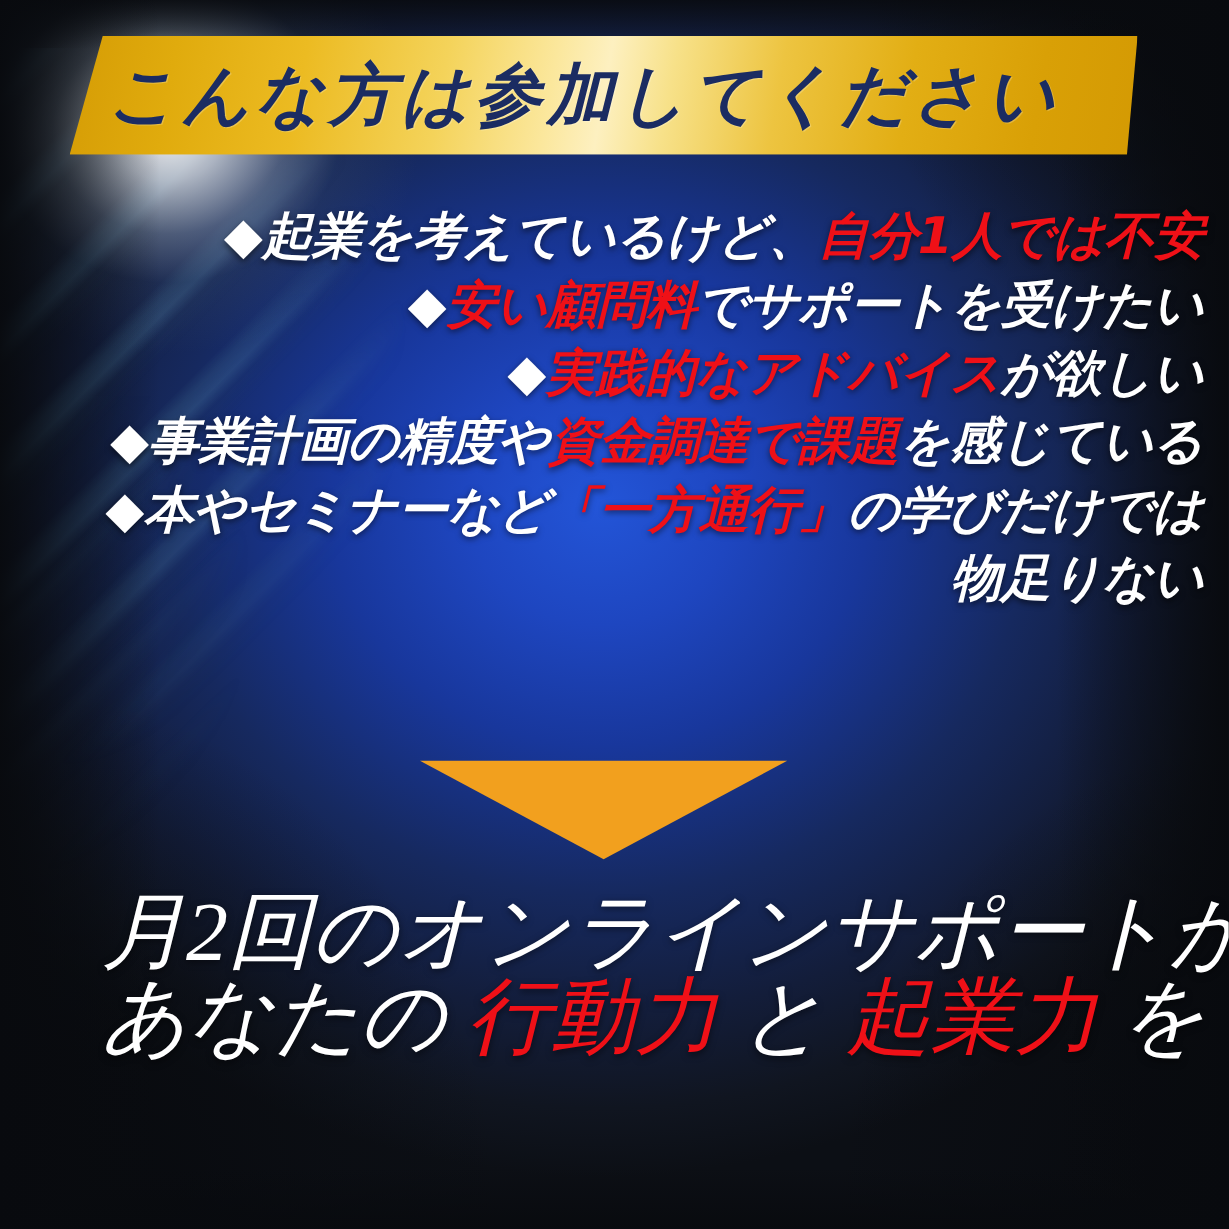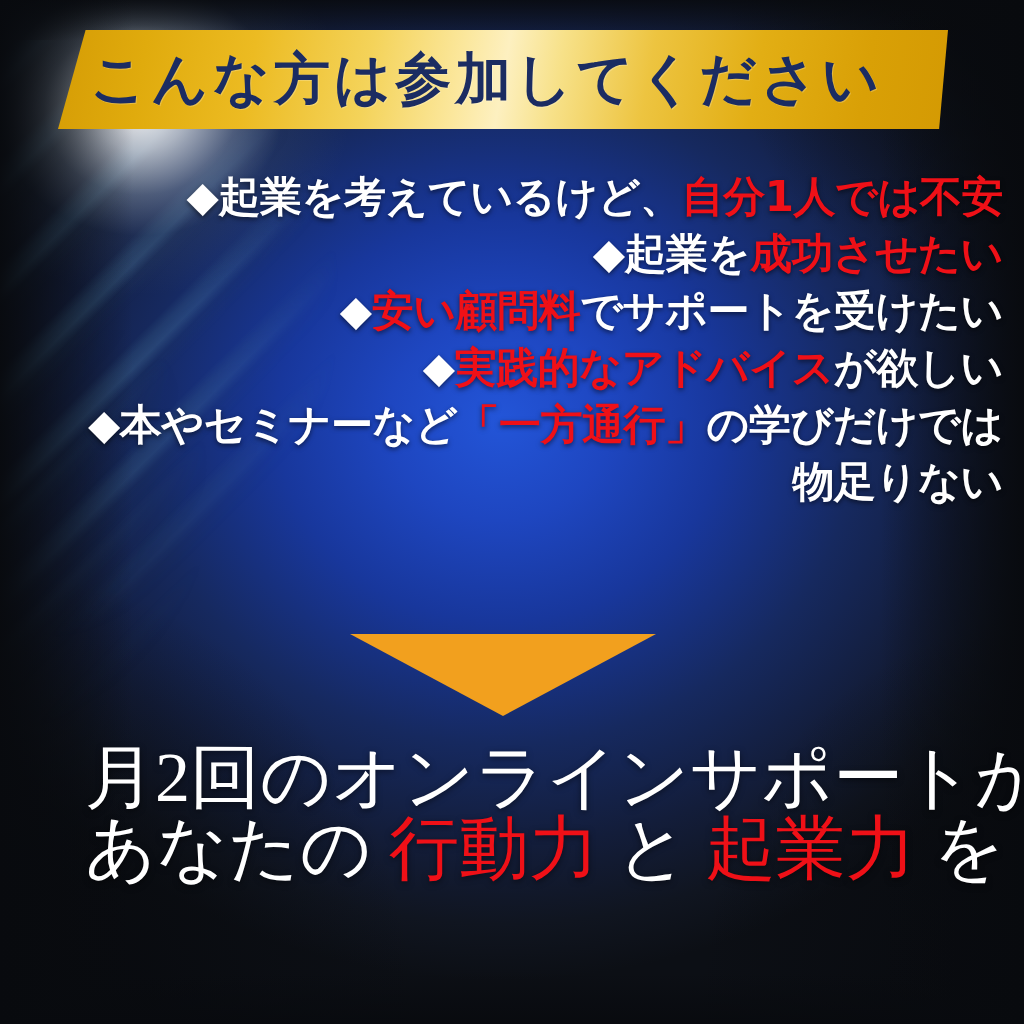--- a/index.html
+++ b/index.html
@@ -3,20 +3,21 @@
 <meta charset="utf-8">
 <style>
   html,body{margin:0;padding:0;background:#000;}
   body{font-family:"Liberation Sans", sans-serif;}
 
   #poster{
     position:relative;
     width:1024px;height:1024px;
     overflow:hidden;
     background:#0d1117;
+    font-style:italic;
   }
 
   
   .bg-base{
     position:absolute;inset:0;
     background:
       radial-gradient(ellipse 620px 560px at 500px 420px,
         #2355d8 0%,
         #1e46c0 18%,
         #18379c 36%,
@@ -159,23 +160,23 @@
   <div class="bg-darkcorner-tr"></div>
   <div class="bg-vignette"></div>
 
   <div class="banner"></div>
   <div class="banner-text">
     <span>こんな方は参加してください</span>
   </div>
 
   <div class="bullets" id="bullet-list">
       <div class="row"><span class="">◆起業を考えているけど、</span><span class="hl">自分1人では不安</span></div>
-      <div class="row"><span class="">◆起業を</span><span class="hl">成功させたい</span></div>
       <div class="row"><span class="">◆</span><span class="hl">安い顧問料</span><span class="">でサポートを受けたい</span></div>
       <div class="row"><span class="">◆</span><span class="hl">実践的なアドバイス</span><span class="">が欲しい</span></div>
+      <div class="row"><span class="">◆事業計画の精度や</span><span class="hl">資金調達で課題</span><span class="">を感じている</span></div>
       <div class="row wrap"><span class="">◆本やセミナーなど</span><span class="hl">「一方通行」</span><span class="">の学びだけでは物足りない</span></div>
     </div>
 
   <div class="arrow"></div>
 
   <div class="headline" id="headline-block">
       <div class="hrow"><span class="">月2回のオンラインサポートが</span></div>
       <div class="hrow"><span class="">あなたの </span><span class="hl">行動力</span><span class=""> と </span><span class="hl">起業力</span><span class=""> を</span></div>
     </div>
 

